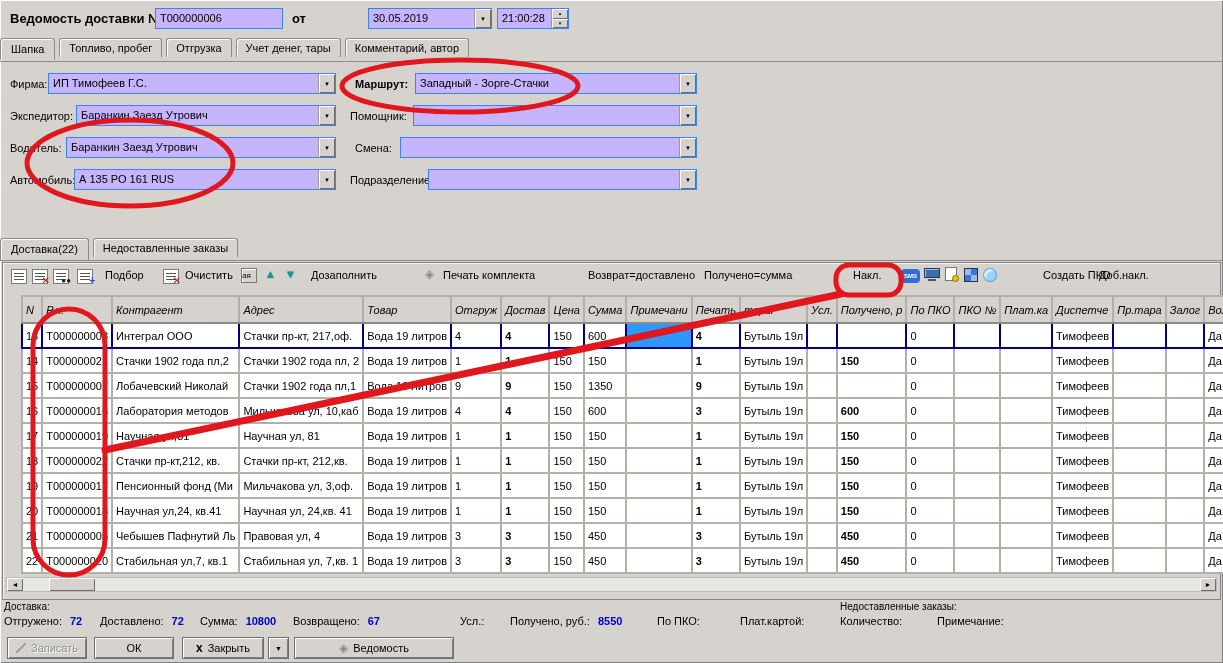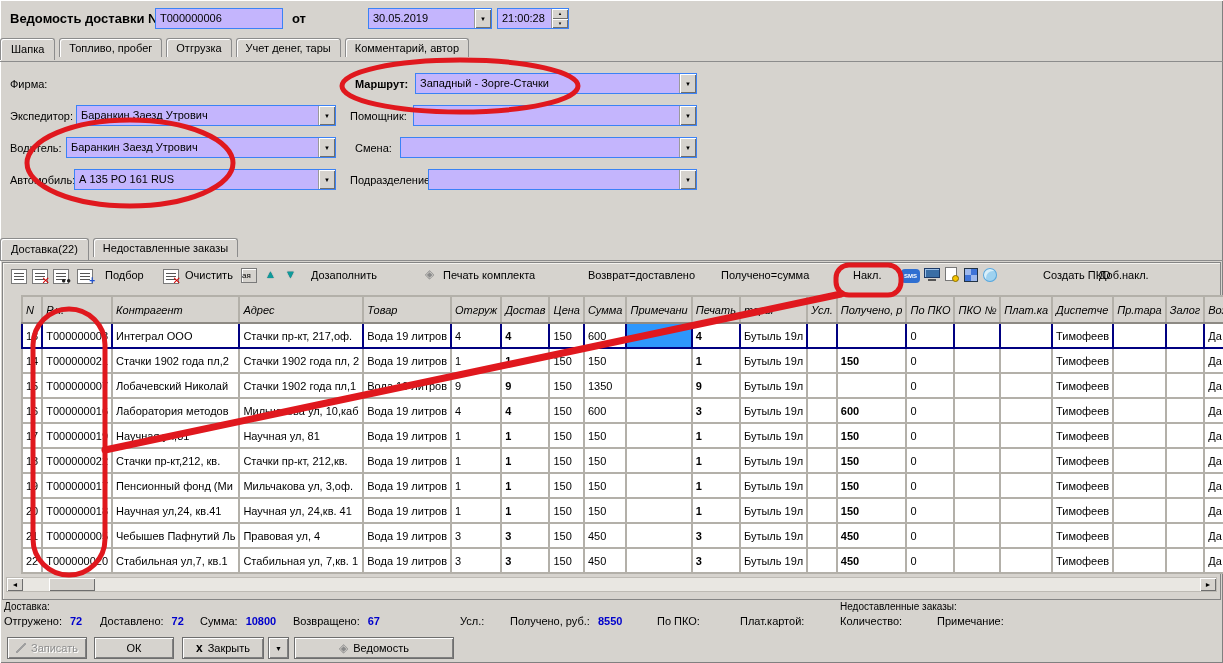--- a/index.html
+++ b/index.html
@@ -89,20 +89,26 @@
     <span class="tab inactive">Отгрузка</span>
     <span class="tab inactive">Учет денег, тары</span>
     <span class="tab inactive">Комментарий, автор</span>
   </div>
 
   <span class="lbl" style="left:10px;top:78px">Фирма:</span>
   <span class="lbl" style="left:10px;top:110px">Экспедитор:</span>
   <span class="lbl" style="left:10px;top:142px">Водитель:</span>
   <span class="lbl" style="left:10px;top:174px">Автомобиль:</span>
 
+  <div class="combo" style="left:48px;top:73px;width:288px">
+    <span class="cv">ИП Тимофеев Г.С.</span>
+    <span class="dbtn">
+        <span>▼</span>
+      </span>
+  </div>
   <div class="combo" style="left:76px;top:105px;width:260px">
     <span class="cv">Баранкин Заезд Утрович</span>
     <span class="dbtn">
         <span>▼</span>
       </span>
   </div>
   <div class="combo" style="left:66px;top:137px;width:270px">
     <span class="cv">Баранкин Заезд Утрович</span>
     <span class="dbtn">
         <span>▼</span>
@@ -159,21 +165,21 @@
       <span class="titem" style="left:102px">Подбор</span>
       <span class="titem" style="left:160px"><span class="iconbox"><span class="lines"></span><span class="ovl red">✕</span></span></span>
       <span class="titem" style="left:182px">Очистить</span>
       <span class="titem" style="left:238px;top:5px"><span class="sorticon">ая</span></span>
       <span class="titem arr" style="left:262px;top:5px"><span>▲</span></span>
       <span class="titem arr" style="left:282px;top:5px"><span>▼</span></span>
       <span class="titem" style="left:308px">Дозаполнить</span>
       <span class="titem gem" style="left:422px;top:4px"><span>◈</span></span>
       <span class="titem" style="left:440px">Печать комплекта</span>
       <span class="titem" style="left:585px">Возврат=доставлено</span>
-      <span class="titem" style="left:718px">Получено=сумма</span>
+      <span class="titem" style="left:701px">Получено=сумма</span>
       <span class="titem" style="left:850px">Накл.</span>
       <span class="titem" style="left:898px;top:5px"><span class="smsicon">SMS</span></span>
       <span class="titem" style="left:921px;top:5px"><span class="monitor"><span class="scr"></span><span class="base"></span></span></span>
       <span class="titem" style="left:942px;top:4px"><span class="docicon"><span class="dot"></span></span></span>
       <span class="titem" style="left:961px;top:5px"><span class="blocks"></span></span>
       <span class="titem" style="left:980px;top:5px"><span class="globe"></span></span>
       <span class="titem" style="left:1040px">Создать ПКО</span>
       <span class="titem" style="left:1096px">Доб.накл.</span>
     </div>
 

